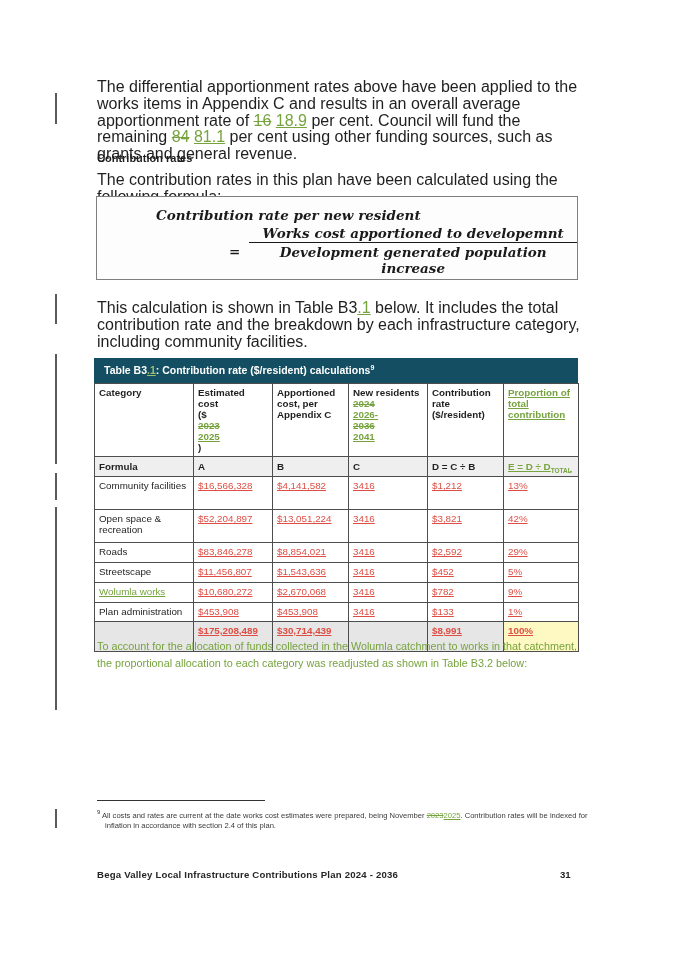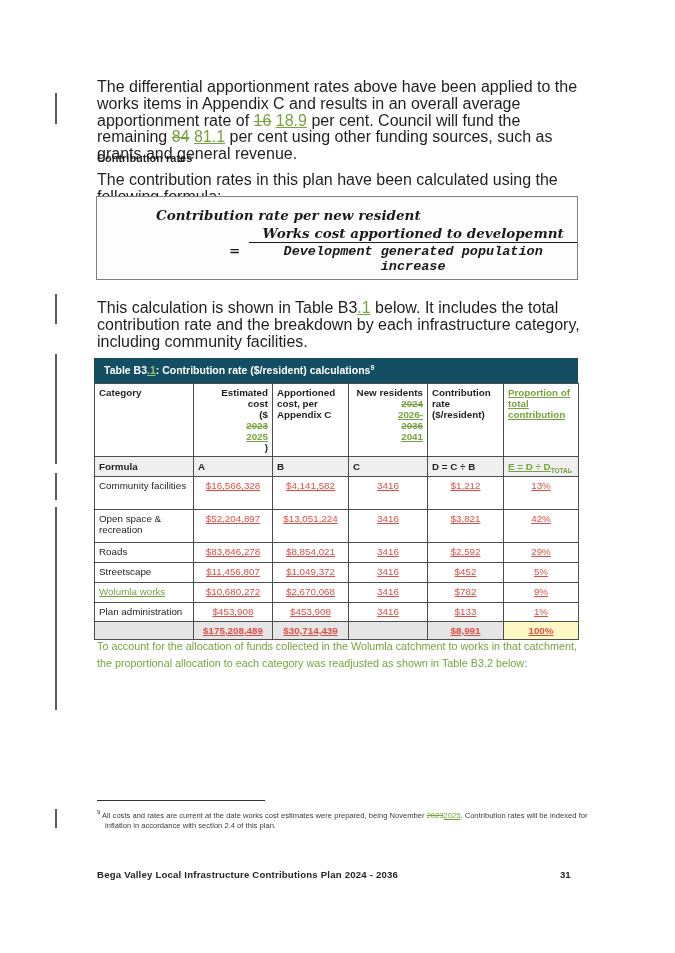--- a/index.html
+++ b/index.html
@@ -20,44 +20,44 @@
     position:absolute;left:96px;top:196px;width:482px;height:84px;
     border:1px solid #7f7f7f;background:#fdfdfd;box-sizing:border-box;
     font-family:"DejaVu Serif",serif;font-style:italic;font-weight:bold;
     font-size:13.5px;color:#1a1a1a;padding-left:32px;
   }
   .f-line1{margin:10px 0 0 27px;}
   .f-row{display:flex;align-items:center;margin:2px 0 0 100px;}
   .f-eq{margin-right:9px;}
   .f-frac{display:inline-block;text-align:center;}
   .f-num{display:block;border-bottom:1.5px solid #1a1a1a;padding:0 8px 1px 8px;}
-  .f-den{display:block;padding-top:1px;font-family:Liberation Mono, monospace;}
+  .f-den{display:block;padding-top:1px;}
   
   .tbl-title{
     position:absolute;left:94px;top:358px;width:484px;height:25px;box-sizing:border-box;
     background:var(--header-teal,#134e62);color:#ffffff;font-size:10.5px;font-weight:bold;
     padding:5px 0 0 9px;border:1px solid #134e62;
   }
   .tbl-title .ins{color:#9cbd72;}
   table.main{
     position:absolute;left:94px;top:383px;width:484px;border-collapse:collapse;
     table-layout:fixed;font-size:9.8px;
   }
   table.main td{
     border:1px solid #4d4d4d;vertical-align:top;padding:3px 4px;box-sizing:border-box;
     overflow:hidden;
   }
   tr.hdr td{font-weight:bold;}
-  td.blk span{display:block;text-align:right;}
+  td.blk span{display:block;}
   .green-col{color:var(--insert-green,#76a33e);text-decoration:underline;font-weight:bold;}
   tr.frm{background:#efefef;}
   tr.frm td{font-weight:bold;vertical-align:middle;}
   .e-formula{color:var(--insert-green,#76a33e);text-decoration:underline;font-weight:bold;}
   .val{color:var(--change-red,#de4e44);text-decoration:underline;}
-  td.c{text-align:center;}
+  td.c{}
   tr.total td{background:#e6e6e6;}
   tr.total td.white{background:#fef9c3;}
   tr.total .val{font-weight:bold;}
   .cat-green{color:var(--insert-green,#76a33e);text-decoration:underline;}
   
   .green-para{
     position:absolute;left:97px;top:638px;width:484px;
     font-size:10.8px;line-height:17.2px;color:var(--insert-green,#76a33e);
   }
   
@@ -184,21 +184,21 @@
         <td class="c"><span class="val">$83,846,278</span></td>
         <td class="c"><span class="val">$8,854,021</span></td>
         <td class="c"><span class="val">3416</span></td>
         <td class="c"><span class="val">$2,592</span></td>
         <td class="c"><span class="val">29%</span></td>
       </tr>
 
       <tr style="height:20px;">
         <td>Streetscape</td>
         <td class="c"><span class="val">$11,456,807</span></td>
-        <td class="c"><span class="val">$1,049,372</span></td>
+        <td class="c"><span class="val">$1,543,636</span></td>
         <td class="c"><span class="val">3416</span></td>
         <td class="c"><span class="val">$452</span></td>
         <td class="c"><span class="val">5%</span></td>
       </tr>
 
       <tr style="height:20px;">
         <td><span class="cat-green">Wolumla works</span></td>
         <td class="c"><span class="val">$10,680,272</span></td>
         <td class="c"><span class="val">$2,670,068</span></td>
         <td class="c"><span class="val">3416</span></td>
@@ -208,21 +208,21 @@
 
       <tr style="height:19px;">
         <td>Plan administration</td>
         <td class="c"><span class="val">$453,908</span></td>
         <td class="c"><span class="val">$453,908</span></td>
         <td class="c"><span class="val">3416</span></td>
         <td class="c"><span class="val">$133</span></td>
         <td class="c"><span class="val">1%</span></td>
       </tr>
 
-      <tr class="total" style="height:18px;">
+      <tr class="total" style="height:30px;">
         <td></td>
         <td class="c"><span class="val">$175,208,489</span></td>
         <td class="c"><span class="val">$30,714,439</span></td>
         <td></td>
         <td class="c"><span class="val">$8,991</span></td>
         <td class="c white"><span class="val">100%</span></td>
       </tr>
     </tbody>
   </table>
 

